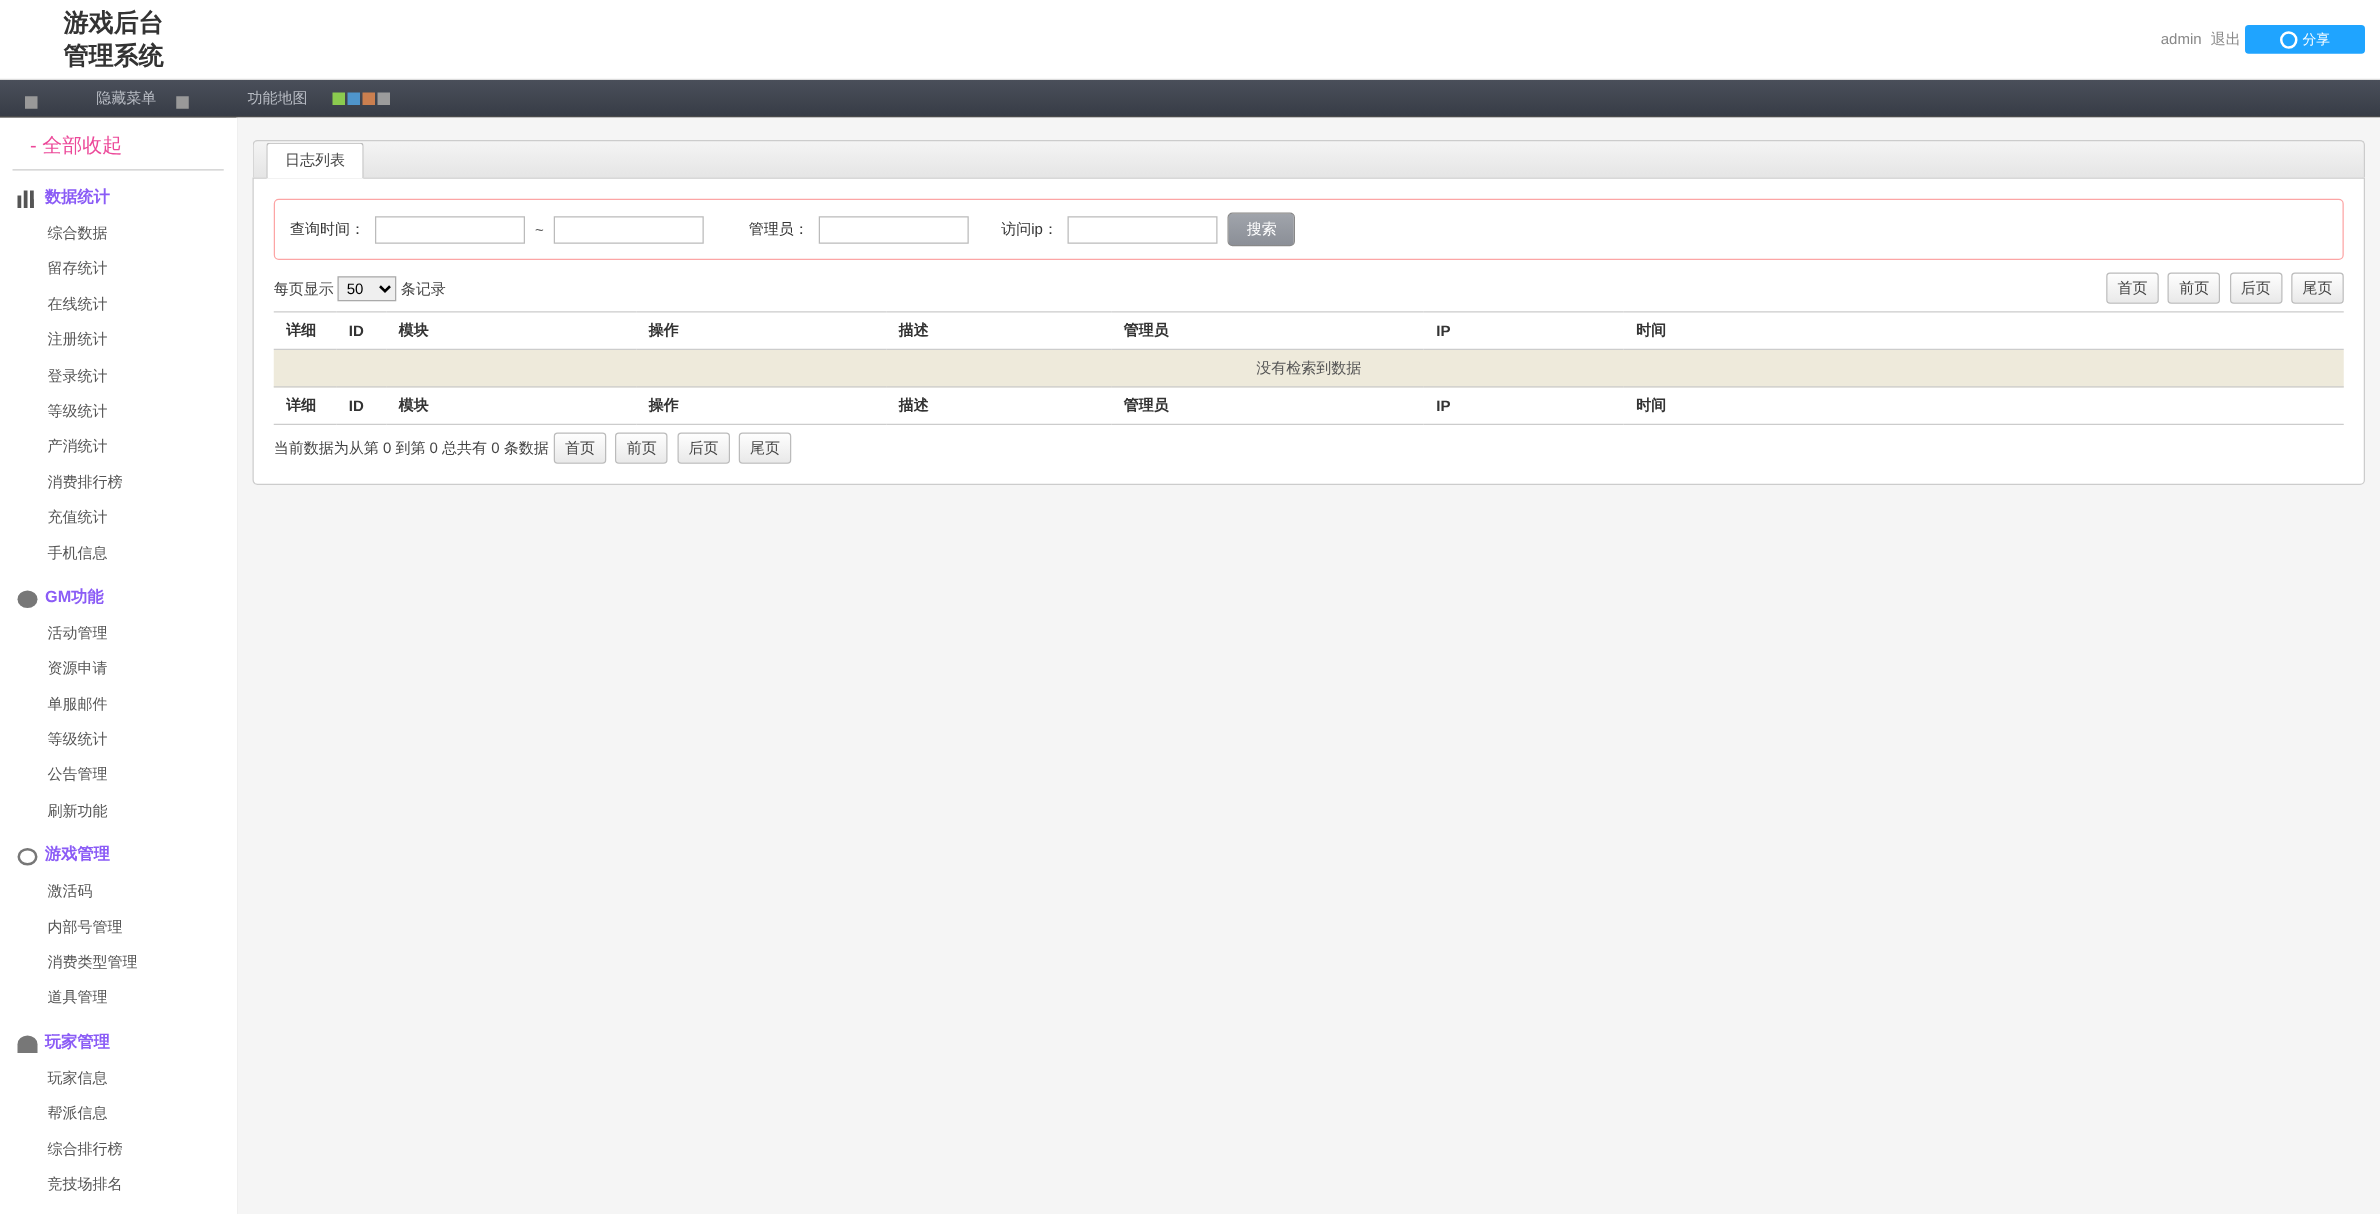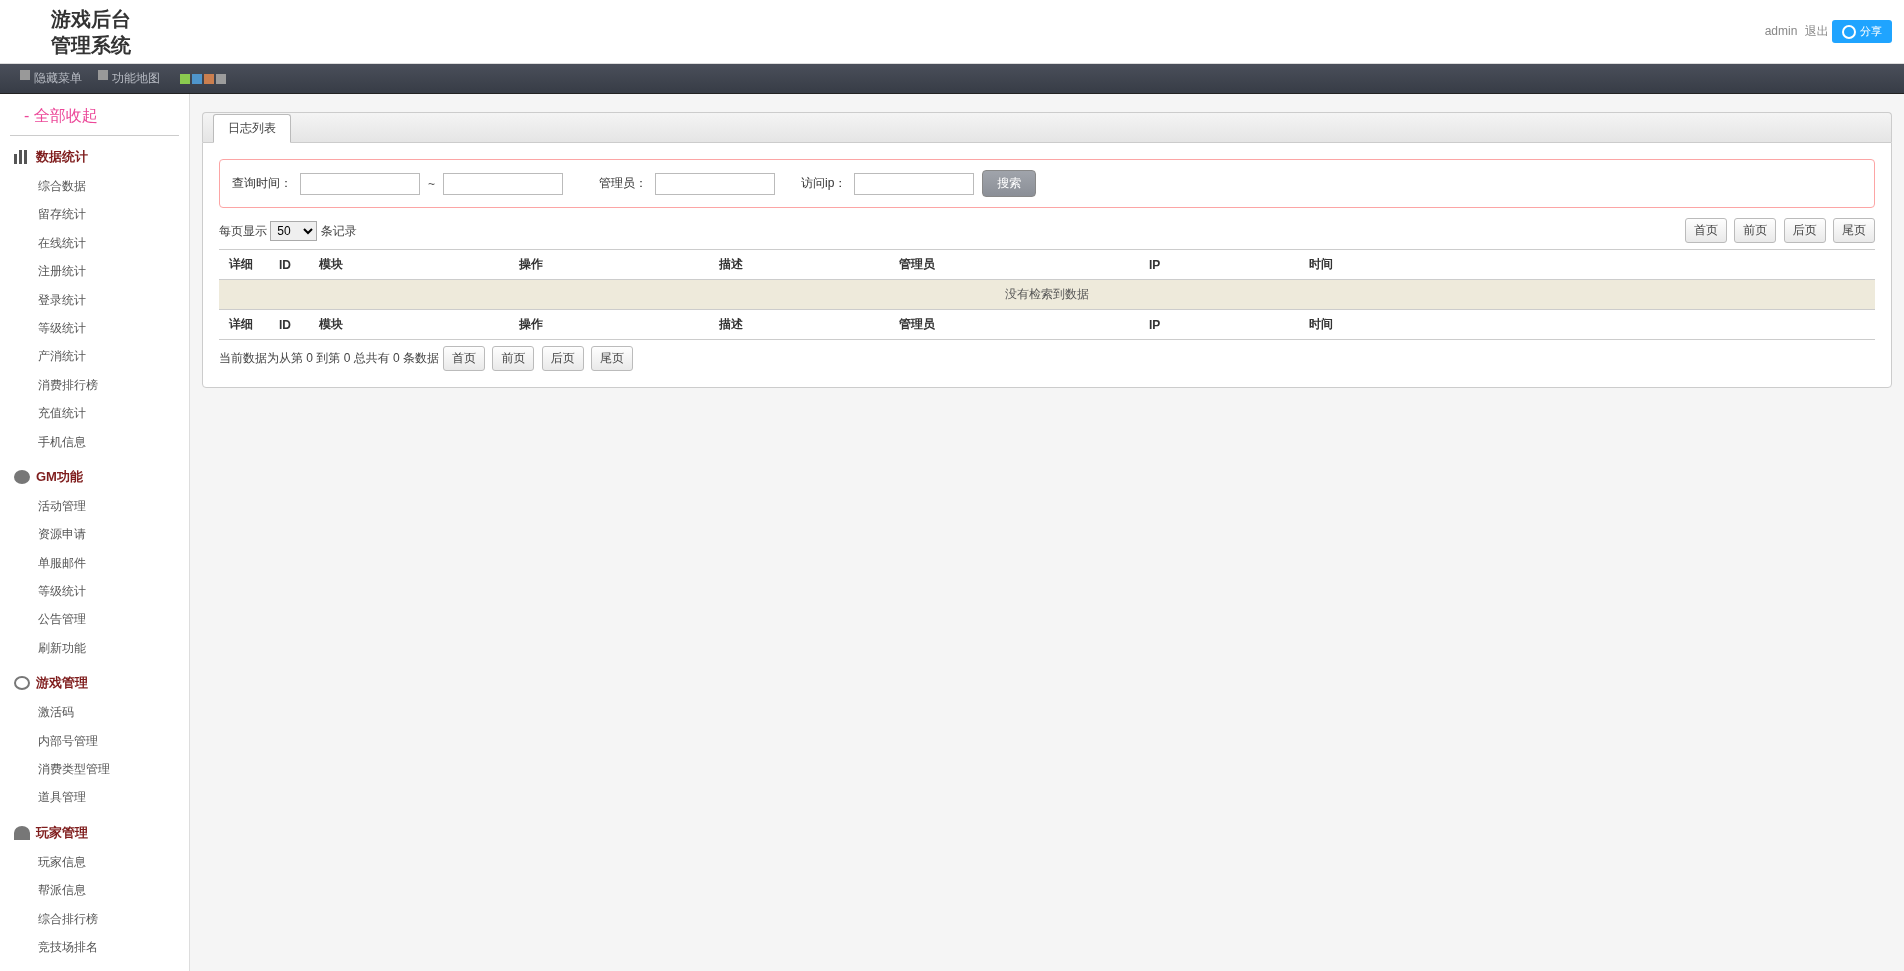--- a/index.html
+++ b/index.html
@@ -34,21 +34,21 @@
     right: 12px;
     top: 20px;
     font-size: 12px;
     color: #666;
   }
   .top-right .share-widget {
     display: inline-block;
     background: #1fa4ff;
     color: #fff;
     border-radius: 3px;
-    padding: 4px 10px;
+    padding: 4px 28px;
     font-size: 11px;
     vertical-align: middle;
   }
   .top-right .share-widget .share-ic {
     display:inline-block;width:14px;height:14px;border:2px solid #fff;border-radius:50%;vertical-align:middle;margin-right:4px;position:relative;
   }
   .top-right .share-logout { color:#888; margin-left:4px;}
 
   
   .dark-bar {
@@ -58,22 +58,23 @@
     color: #b8bcc4;
     font-size: 12px;
     display: flex;
     align-items: center;
     padding: 0 20px;
     border-bottom: 1px solid #222;
   }
   .dark-bar .item {
     margin-right: 16px;
     display: inline-flex;
-    align-items: flex-start;
+    align-items: flex-end;
     cursor: pointer;
+    gap: 43px;
   }
   .dark-bar .item .ic {
     display:inline-block;width:10px;height:10px;background:#999;margin-right:4px;
   }
   .dark-bar .color-squares { margin-left: 4px; display:flex; gap:2px;}
   .dark-bar .color-squares span { width:10px;height:10px;display:inline-block;}
 
   
   .main-wrap { display:flex; height: calc(100% - 94px); }
 
@@ -89,24 +90,24 @@
     color: #ec4899;
     font-size: 16px;
     border-bottom: 1px solid #ccc;
     margin: 0 10px 4px;
     cursor: pointer;
   }
   .side-group { margin-top: 6px; }
   .side-group-title {
     font-weight: bold;
     font-size: 13px;
-    color: #7f1d1d;
+    color: #8b5cf6;
     padding: 6px 14px;
     display: flex;
-    align-items: center;
+    align-items: flex-end;
     cursor: pointer;
   }
   .side-group-title .gicon {
     width: 16px; height: 14px; margin-right: 6px; display:inline-block; position:relative;
   }
   .gicon-bars::before{content:"";position:absolute;left:0;bottom:0;width:3px;height:10px;background:#555;}
   .gicon-bars::after{content:"";position:absolute;left:5px;bottom:0;width:3px;height:14px;background:#555;box-shadow:5px 0 0 0 #555;}
   .gicon-bars span{position:absolute;left:10px;bottom:0;width:3px;height:7px;background:#555;}
   .gicon-cloud{background:#777;border-radius:50%;width:12px;height:12px;}
   .gicon-gear{width:12px;height:12px;border:2px solid #777;border-radius:50%;}

